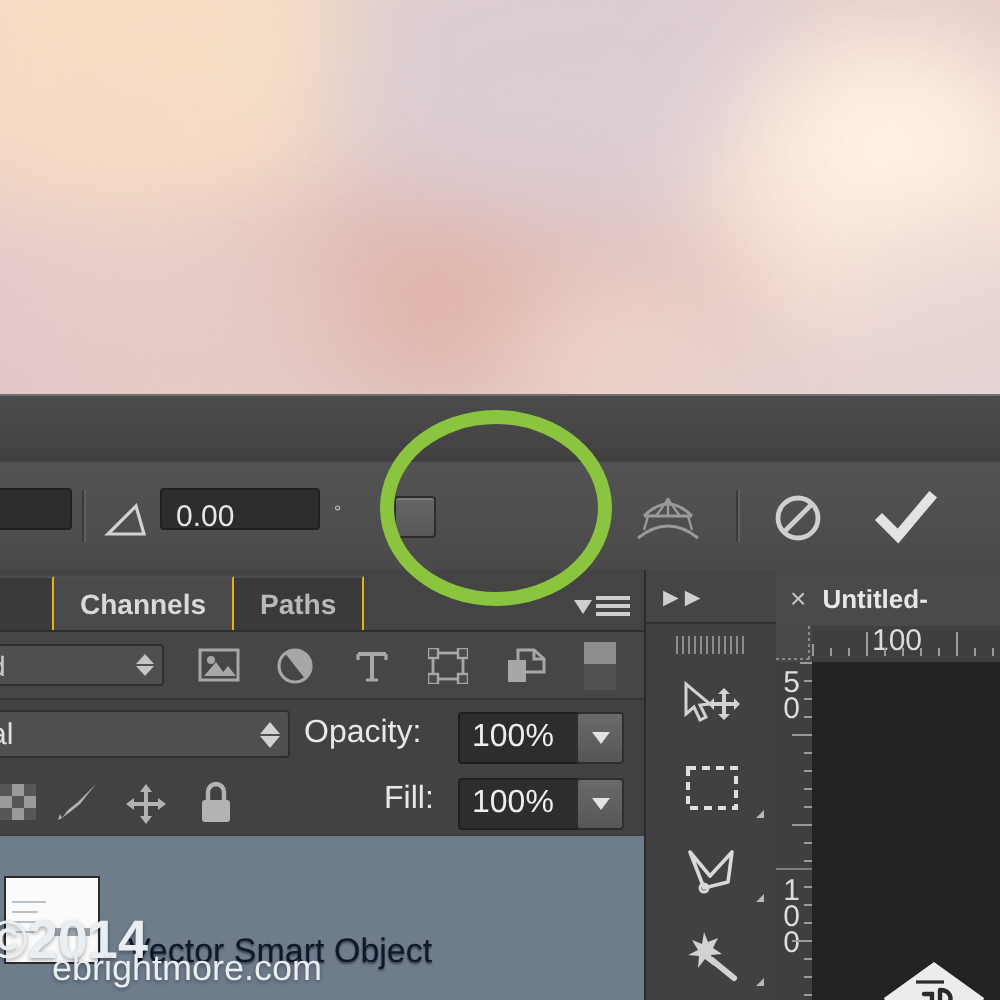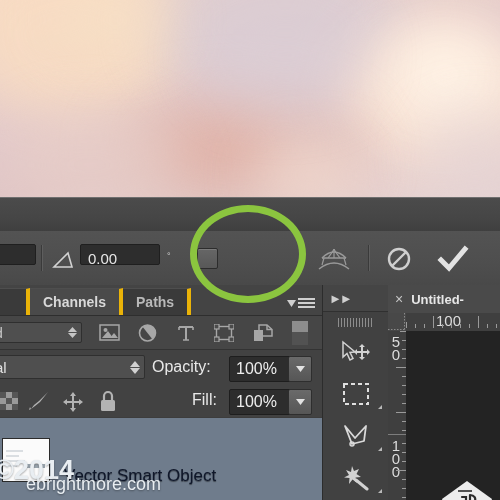--- a/index.html
+++ b/index.html
@@ -41,21 +41,21 @@
   .ring{position:absolute;left:190px;top:205px;width:116px;height:98px;
      border:7px solid #8bc53f;border-radius:50%;box-sizing:border-box;
      z-index:40;pointer-events:none;}
 
   
   .panel{position:absolute;left:0;top:285px;width:322px;height:215px;
      background:#3d3d3d;}
   .tabbar{position:absolute;left:0;top:0;width:322px;height:30px;
      background:#444;border-bottom:1px solid #2e2e2e;display:flex;align-items:flex-end;}
   .tab{height:26px;line-height:26px;padding:0 13px;font-size:14px;font-weight:bold;
-     color:#b9b9b9;background:#3a3a3a;border-right:4px solid #eab308;
+     color:#b9b9b9;background:#3a3a3a;border-right:1px solid #eab308;
      border-top:1px solid #4e4e4e;}
   .tab.active{color:#d9d9d9;background:#4a4a4a;}
   .menuico{margin-left:auto;margin-right:7px;margin-bottom:5px;display:flex;align-items:center;gap:2px;}
   .hamb div{width:17px;height:2px;background:#cfcfcf;margin:2px 0;}
 
   .filterrow{position:absolute;left:0;top:31px;width:322px;height:33px;
      background:#464646;border-bottom:1px solid #333;display:flex;align-items:center;}
   .dropdown{background:#4f4f4f;border:1px solid #2f2f2f;border-radius:2px;
      height:21px;display:flex;align-items:center;color:#c9c9c9;font-size:14px;
      padding:0 4px;box-sizing:border-box;}

